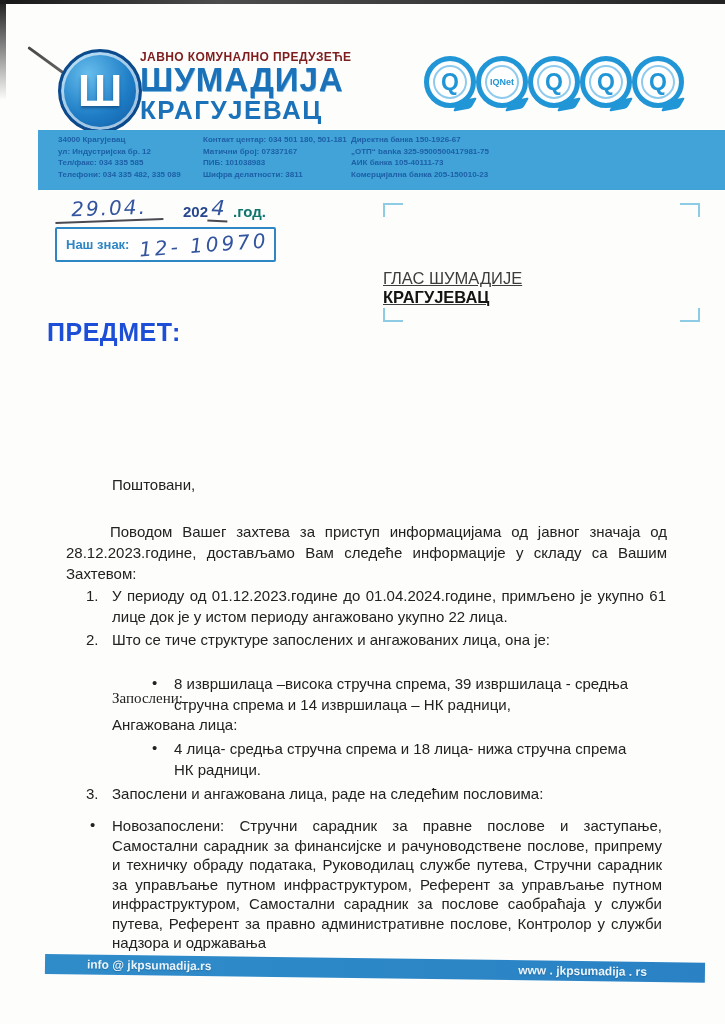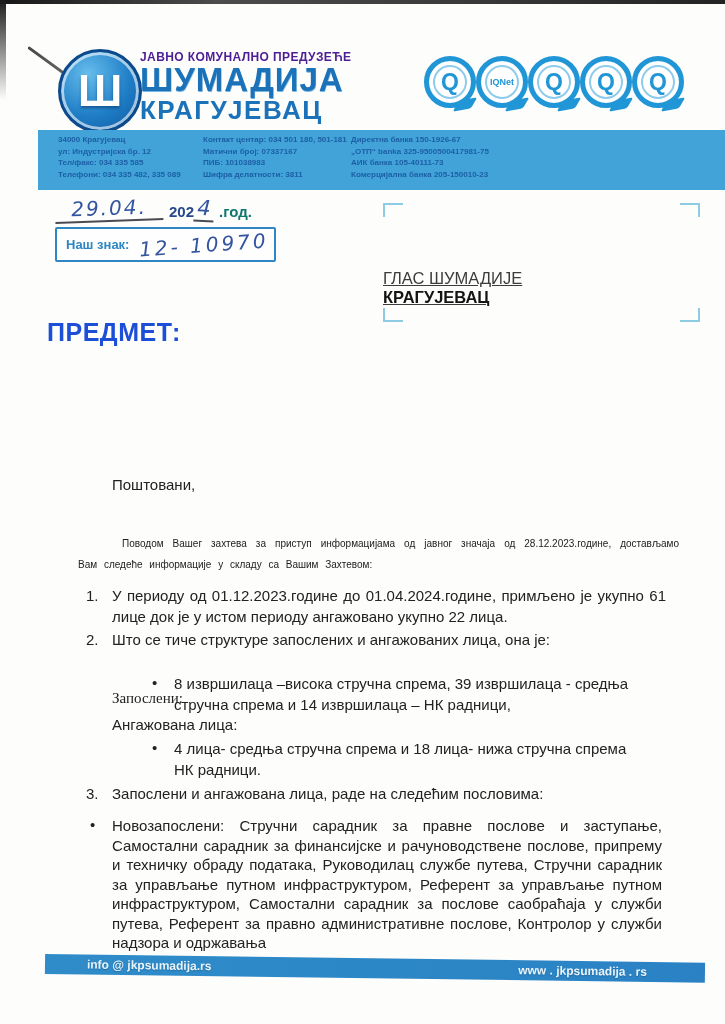--- a/index.html
+++ b/index.html
@@ -18,21 +18,21 @@
     transform:rotate(36deg); transform-origin:0 0; }
 
   
   .logo { position:absolute; left:58px; top:49px; width:84px; height:84px; border-radius:50%;
     background:radial-gradient(circle at 35% 28%, #66bdec, #1f7ec6 55%, #0d57a0);
     border:3px solid #0c4a8c; box-shadow:inset 0 0 0 3px rgba(255,255,255,.6);
     display:flex; align-items:center; justify-content:center; box-sizing:border-box; }
   .logo-letter { color:#fff; font-size:44px; font-weight:bold; line-height:1;
     text-shadow:0 2px 3px rgba(8,50,100,.55); }
   .org-block { position:absolute; left:140px; top:50px; }
-  .org-type { font-size:12px; font-weight:bold; letter-spacing:.4px; color:#4c1d95; }
+  .org-type { font-size:12px; font-weight:bold; letter-spacing:.4px; color:#7f1d1d; }
   .org-name { font-size:33px; font-weight:bold; letter-spacing:1px; line-height:32px;
     color:#1c72b8; text-shadow:.5px .5px 0 #79b6e2; }
   .org-city { font-size:26px; font-weight:bold; letter-spacing:1.5px; line-height:28px; color:#1c72b8; }
 
   .badges { position:absolute; left:424px; top:56px; display:flex; }
   .badge { position:relative; width:52px; height:52px; margin-right:0; border-radius:50%;
     background:#fff; border:5px solid #2196d6; box-sizing:border-box;
     box-shadow:inset 0 0 0 4px #fff, inset 0 0 0 6px #8ecbec;
     display:flex; align-items:center; justify-content:center;
     color:#2196d6; font-weight:bold; font-size:23px; }
@@ -45,21 +45,21 @@
     background:#41a3d8; color:#1d5fa6; font-size:8px; font-weight:bold; line-height:11.5px;
     display:flex; box-sizing:border-box; padding:4px 0 0 20px; }
   .ib-col { white-space:nowrap; overflow:hidden; }
   .ib-c1 { width:145px; } .ib-c2 { width:148px; } .ib-c3 { width:160px; } .ib-c4 { width:225px; }
 
   
   .date-row { position:absolute; left:55px; top:192px; height:30px; display:flex; align-items:flex-end; }
   .hand { font-family:"DejaVu Sans", sans-serif; font-style:italic; color:#33549f; }
   .date-day { display:inline-block; width:108px; text-align:center; border-bottom:2px solid #4a4a52;
     font-size:20px; letter-spacing:2px; transform:rotate(-2deg); padding-bottom:0; }
-  .date-print { font-size:15px; font-weight:bold; color:#27488f; margin-left:6px; padding-bottom:2px; }
+  .date-print { font-size:15px; font-weight:bold; color:#27488f; margin-left:20px; padding-bottom:2px; }
   .date-hand4 { display:inline-block; width:20px; text-align:center; font-size:21px;
     border-bottom:2px solid #4a4a52; transform:rotate(3deg); }
   .date-suffix { font-size:15px; font-weight:bold; color:#0f766e; margin-left:5px; padding-bottom:2px; }
 
   .ref-box { position:absolute; left:55px; top:227px; width:208px; height:31px;
     border:2.5px solid #2e86c4; border-radius:2px; background:#fefefe;
     display:flex; align-items:center; padding-left:9px; box-sizing:content-box; }
   .ref-label { font-size:13px; font-weight:bold; color:#2e86c4; }
   .ref-value { font-size:20px; margin-left:10px; letter-spacing:3px; transform:rotate(-4deg); }
 
@@ -74,22 +74,22 @@
   .recipient-line2 { font-weight:bold; color:#141414; }
 
   .subject { position:absolute; left:47px; top:318px; font-size:25px; font-weight:bold;
     color:#1d4ed8; letter-spacing:.5px; }
 
   .doc-title { position:absolute; left:0; top:407px; width:100%; text-align:center;
     font-size:15.5px; font-weight:bold; color:#1a1a1a; }
 
   .salutation { position:absolute; left:112px; top:476px; font-size:15px; }
 
-  .intro { position:absolute; left:66px; top:521px; width:601px; font-size:10px;
-    line-height:21px; text-align:justify; text-indent:44px; word-spacing:4px; margin:12px; }
+  .intro { position:absolute; left:66px; top:521px; width:601px; font-size:15px;
+    line-height:21px; text-align:justify; text-indent:44px; word-spacing:4px; margin:0; }
 
   .num-item { position:absolute; left:86px; width:580px; font-size:15px; line-height:21px; }
   .num-item .num { position:absolute; left:0; top:0; }
   .num-item .li-text { display:block; margin-left:26px; text-align:justify; }
   .li-plain .li-text { text-align:left; }
   .sub-label { position:absolute; left:112px; font-size:15px; }
   .bullet-item { position:absolute; font-size:15px; line-height:21px; }
   .bullet-item .dot { position:absolute; left:0; top:-1px; font-size:15px; }
   .bullet-item .b-text { display:block; margin-left:22px; }
   .b-justify .b-text { text-align:justify; }

